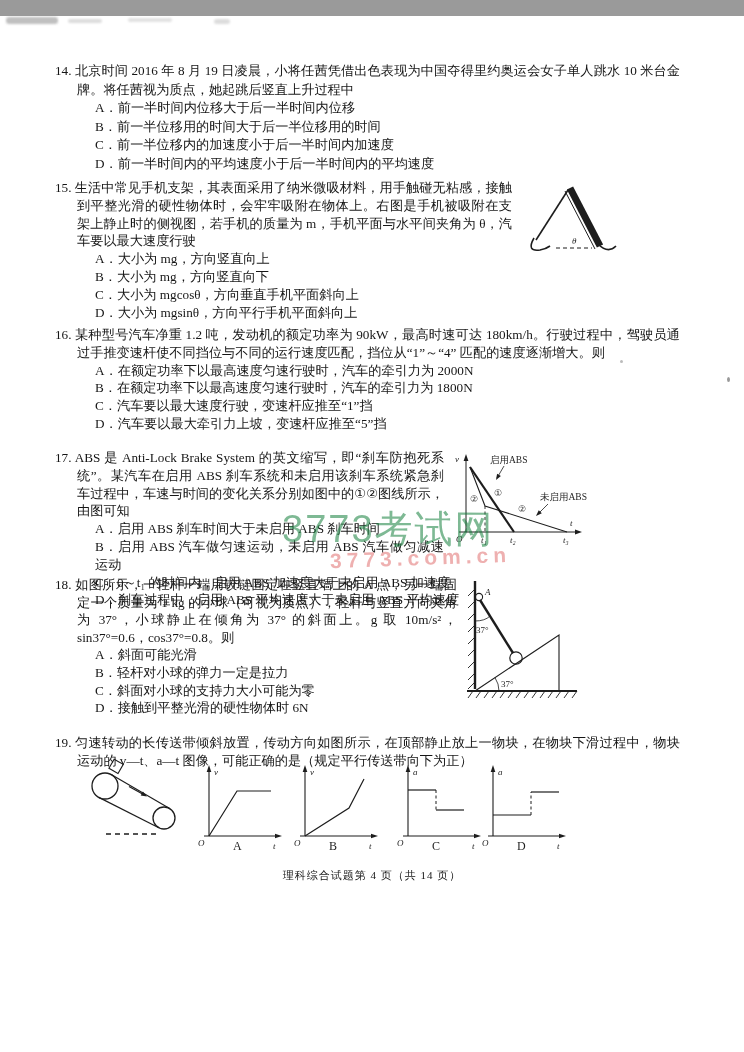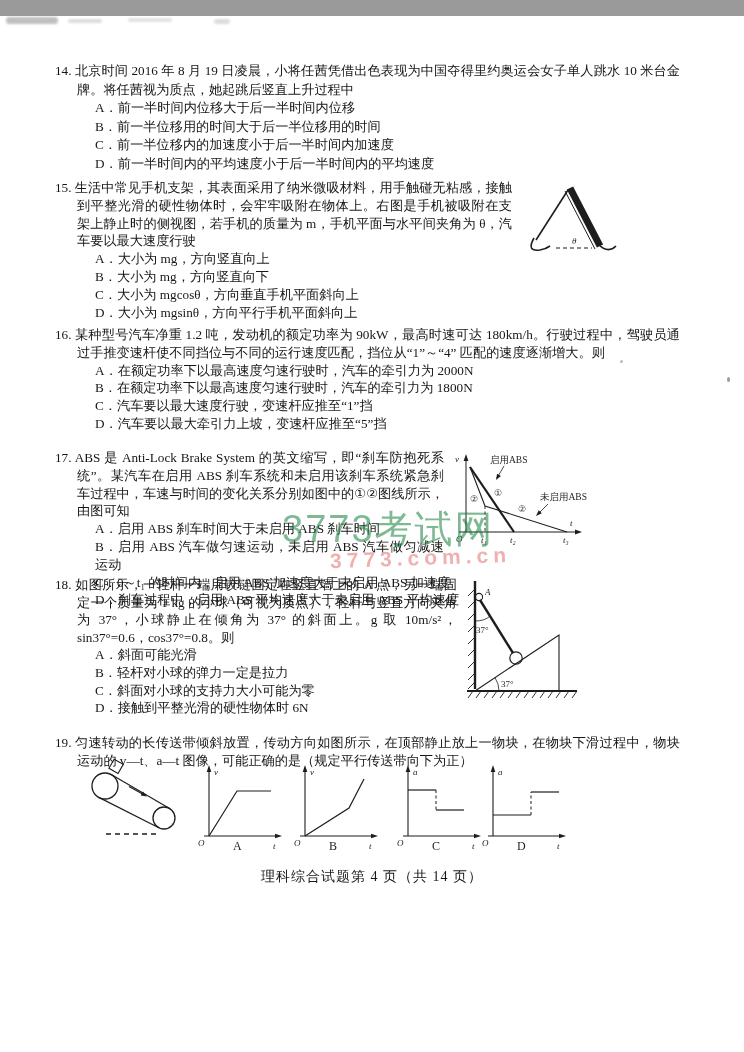--- a/index.html
+++ b/index.html
@@ -22,21 +22,21 @@
   svg{overflow:visible;}
   svg line,svg path,svg polyline,svg circle,svg rect{stroke:#1d1d1d;fill:none;}
   svg polygon{fill:#1d1d1d;stroke:none;}
   .glabel{font-family:"Liberation Serif","DejaVu Serif",serif;font-size:9px;fill:#1d1d1d;stroke:none;}
   .glabel.it{font-style:italic;}
   .glabel.cjk{font-size:9.5px;}
   .glabel.big{font-size:12px;}
   .figures{position:absolute;left:55px;top:740px;width:650px;height:112px;}
   .figures svg{position:absolute;}
   .footer{position:absolute;left:0;top:852px;width:100%;text-align:center;
-          font-size:14px;letter-spacing:1px;}
+          font-size:11px;letter-spacing:1px;}
   .wm-main{position:absolute;left:282px;top:488px;z-index:5;pointer-events:none;
            font-family:"Liberation Sans","DejaVu Sans",sans-serif;font-weight:normal;
            font-size:38px;letter-spacing:2px;color:#15803d;opacity:.55;}
   .wm-sub{position:absolute;left:330px;top:530px;z-index:5;pointer-events:none;
           font-family:"Liberation Sans","DejaVu Sans",sans-serif;font-weight:bold;
           font-size:21px;letter-spacing:5px;color:#df6464;opacity:.5;transform:rotate(-2deg);}
   .smudge{position:absolute;background:#8d8d8d;border-radius:3px;filter:blur(1px);}
   .s1{left:6px;top:1px;width:52px;height:7px;opacity:.55;}
   .s2{left:68px;top:3px;width:34px;height:4px;opacity:.3;}
   .s3{left:128px;top:2px;width:44px;height:4px;opacity:.25;}

